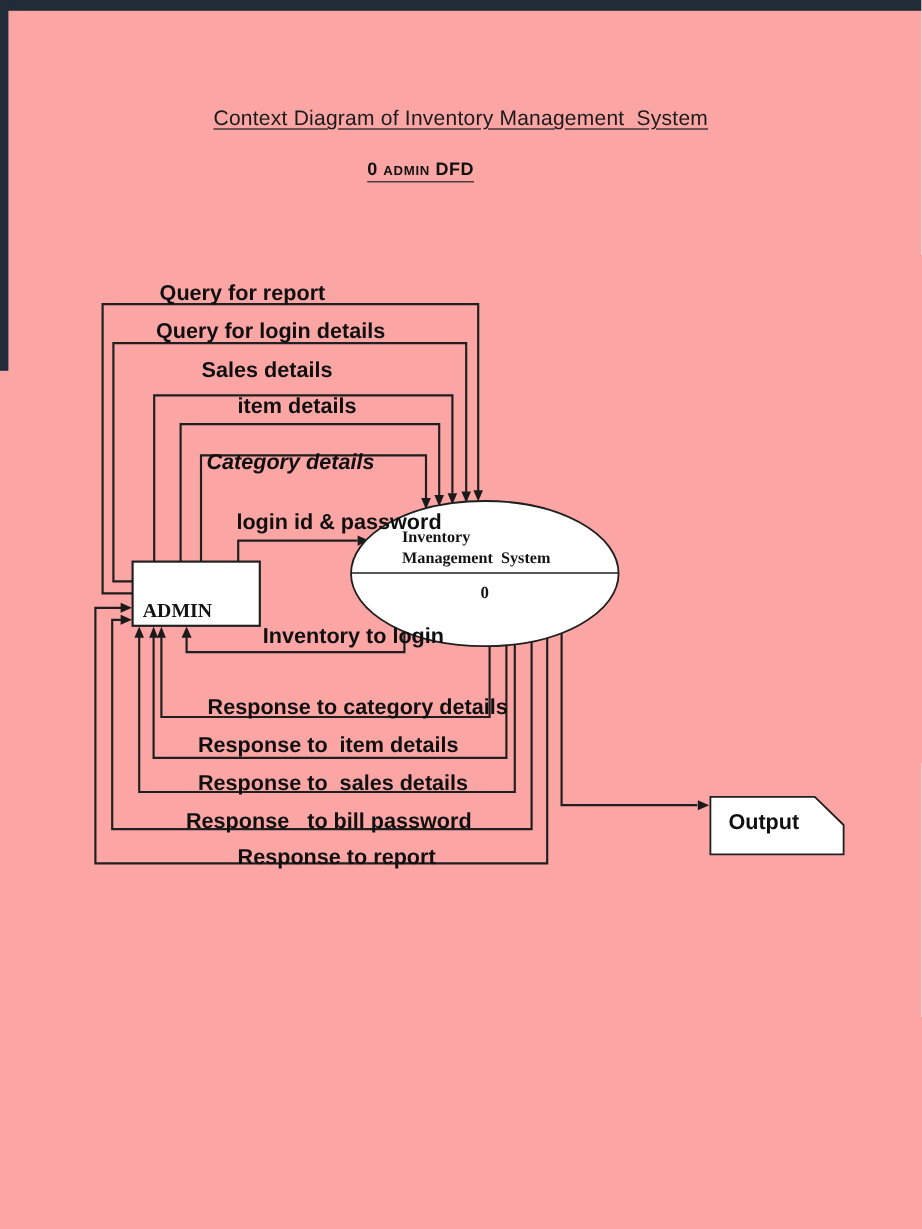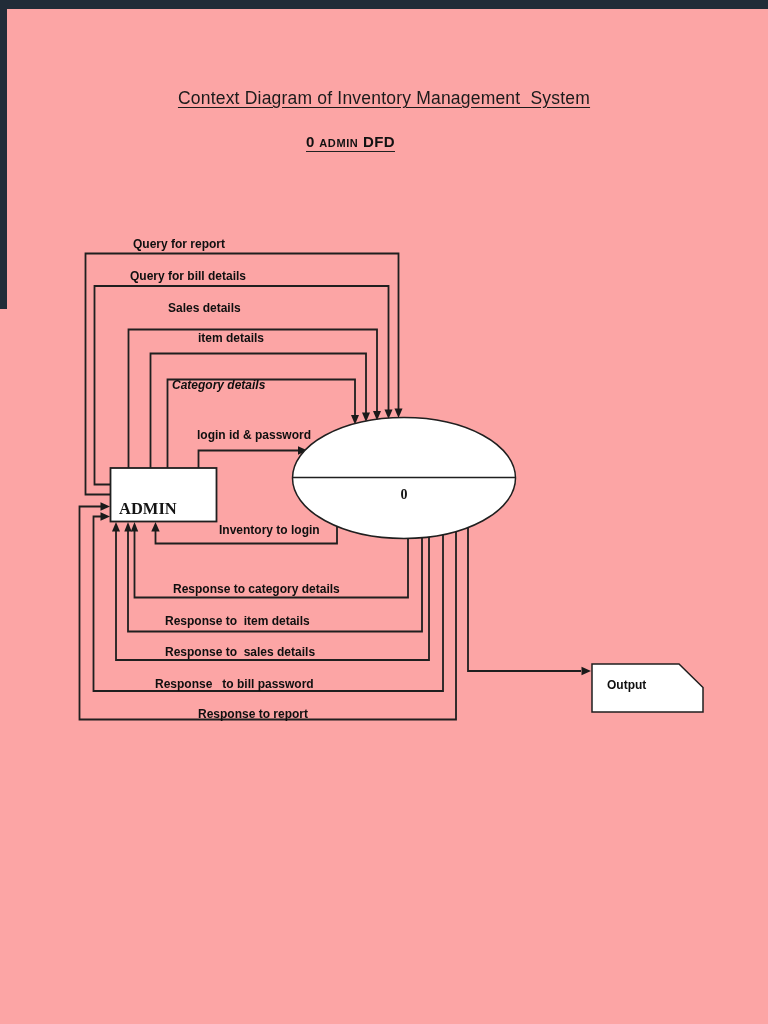--- a/index.html
+++ b/index.html
@@ -15,21 +15,21 @@
   }
   .doc-title span{text-decoration:underline;text-underline-offset:3px;}
   .doc-subtitle{
     position:absolute;left:306px;top:133px;
     font-size:15px;font-weight:bold;color:#111;
     border-bottom:1.6px solid #222;padding-bottom:1px;letter-spacing:0.4px;white-space:pre;
   }
   .doc-subtitle .sc{font-size:11px;letter-spacing:0.6px;}
   svg{position:absolute;left:0;top:0;}
   .lbl{
-    position:absolute;font-size:12px;font-weight:bold;color:#0f0f0f;
+    position:absolute;font-size:18px;font-weight:bold;color:#0f0f0f;
     white-space:pre;line-height:14px;
   }
   .serif{font-family:"Liberation Serif",serif;}
   .admin-lbl{position:absolute;left:119px;top:499px;font-size:16.5px;font-weight:bold;color:#141414;white-space:pre;}
   .proc-name{position:absolute;left:335px;top:439px;font-size:13.5px;font-weight:bold;color:#141414;line-height:17px;white-space:pre;}
   .proc-num{position:absolute;left:376px;top:487px;width:56px;text-align:center;font-size:14px;font-weight:bold;color:#141414;}
 </style>
 </head>
 <body>
 
@@ -78,30 +78,31 @@
       <polygon points="591,671 581.5,666.8 581.5,675.2"></polygon>
     </g>
 
     <rect x="110.5" y="468" width="106" height="53.5" fill="#ffffff" stroke="#1f1f1f" stroke-width="1.8"></rect>
     <ellipse cx="404" cy="478" rx="111.5" ry="60.5" fill="#ffffff" stroke="#1f1f1f" stroke-width="1.5"></ellipse>
     <line x1="292.5" y1="477.5" x2="515.5" y2="477.5" stroke="#1f1f1f" stroke-width="1.4"></line>
     <polygon points="592,664 679,664 703,687.5 703,712 592,712" fill="#ffffff" stroke="#1f1f1f" stroke-width="1.5"></polygon>
   </svg>
 
   <div class="lbl" style="left:133px;top:237px;">Query for report</div>
-  <div class="lbl" style="left:130px;top:269px;">Query for bill details</div>
+  <div class="lbl" style="left:130px;top:269px;">Query for login details</div>
   <div class="lbl" style="left:168px;top:301px;">Sales details</div>
   <div class="lbl" style="left:162px;top:331px;padding-left:36px;">item details</div>
   <div class="lbl" style="left:172px;top:378px;font-style:italic;">Category details</div>
   <div class="lbl" style="left:197px;top:428px;">login id &amp; password</div>
 
   <div class="lbl" style="left:219px;top:523px;">Inventory to login</div>
   <div class="lbl" style="left:173px;top:582px;">Response to category details</div>
   <div class="lbl" style="left:165px;top:614px;">Response to  item details</div>
   <div class="lbl" style="left:165px;top:645px;">Response to  sales details</div>
   <div class="lbl" style="left:155px;top:677px;">Response   to bill password</div>
   <div class="lbl" style="left:163px;top:707px;padding-left:35px;">Response to report</div>
 
   <div class="admin-lbl serif">ADMIN</div>
+  <div class="proc-name serif"><span>Inventory</span><br><span>Management  System</span></div>
   <div class="proc-num serif">0</div>
   <div class="lbl" style="left:607px;top:678px;">Output</div>
 
 </div>
 
 </body></html>

